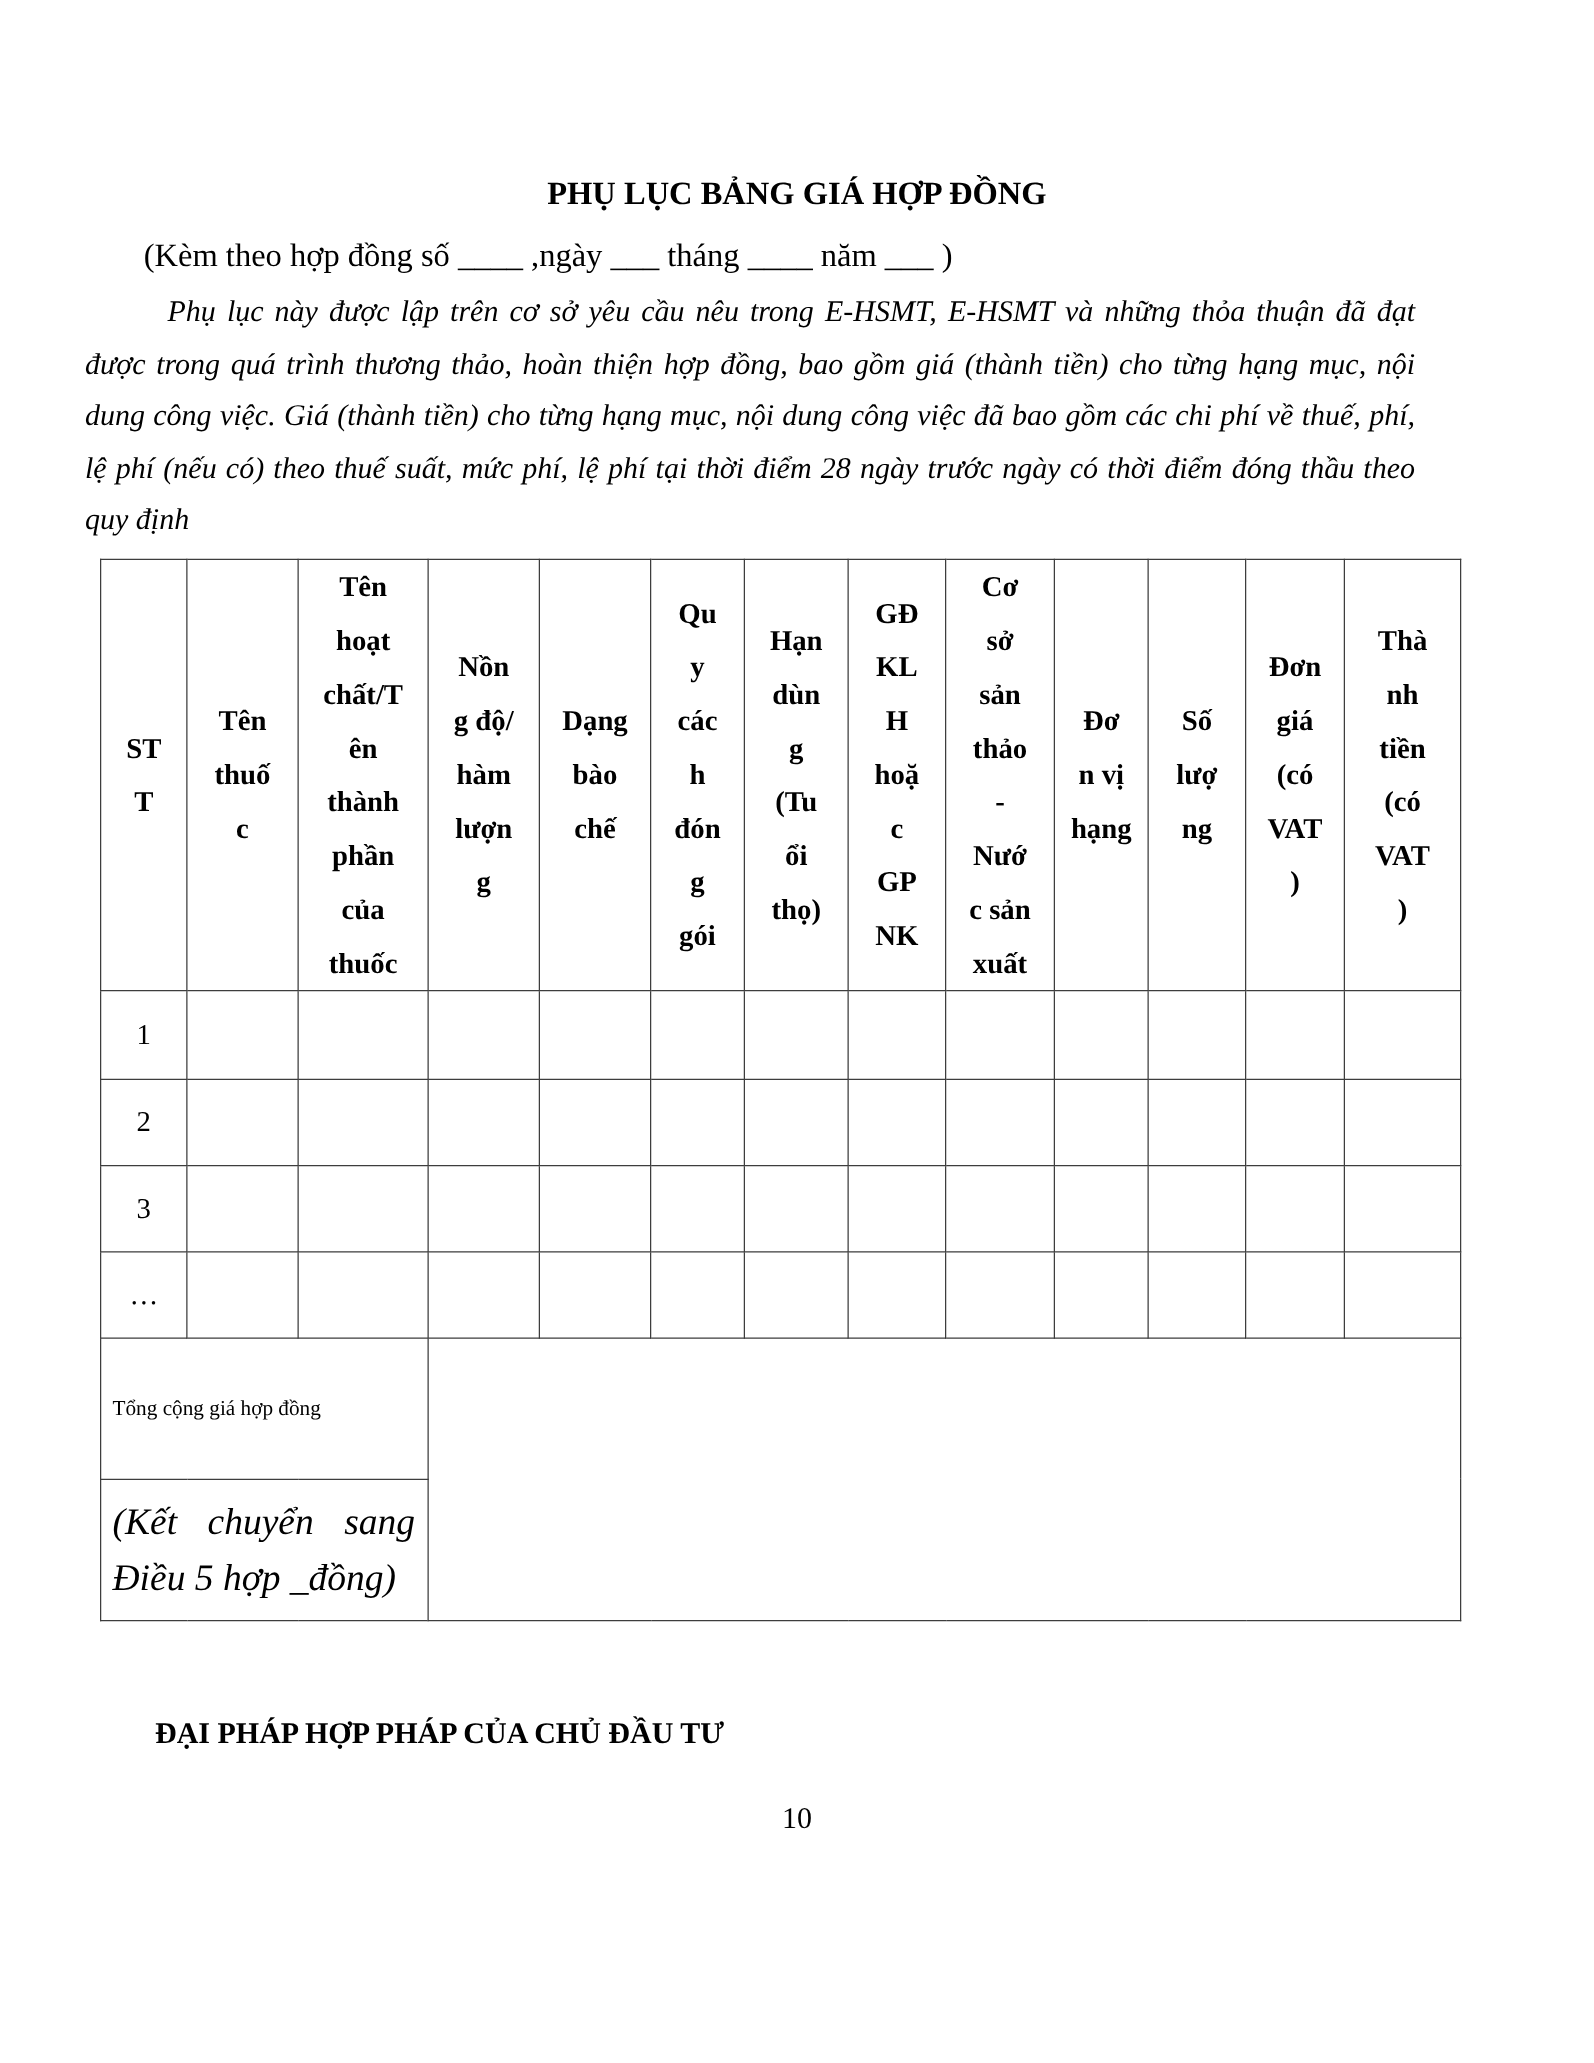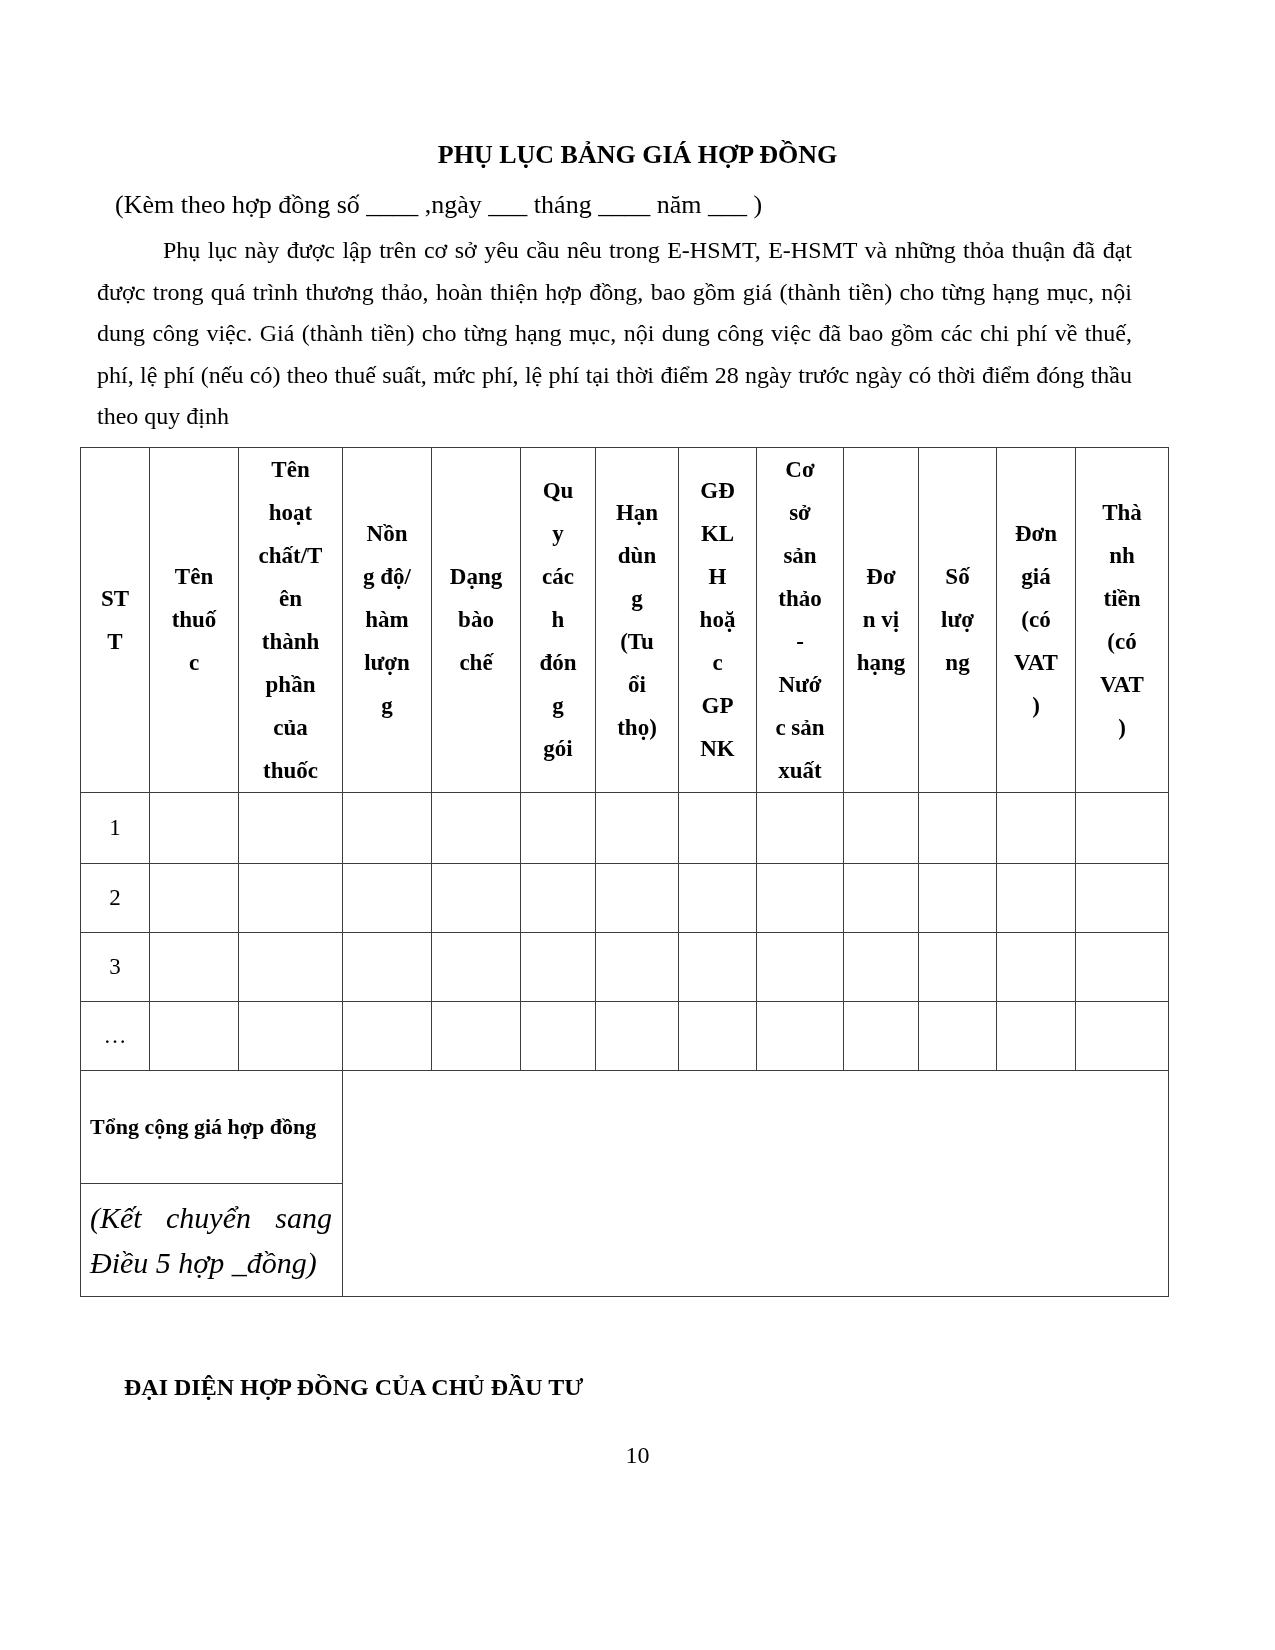--- a/index.html
+++ b/index.html
@@ -19,21 +19,22 @@
     font-weight: bold;
     font-size: 26px;
     line-height: 34px;
   }
   .subtitle {
     margin: 16px 143px 0 115px;
     font-size: 26px;
     line-height: 34px;
   }
   .intro {
-    margin: 8px 143px 0 97px;
+    margin: 8px 143px 0 68px;
+    font-style: italic;
     font-size: 24px;
     line-height: 41.5px;
     text-align: justify;
     text-indent: 66px;
   }
   .table-title {
     margin: 11px 0 0 0;
     text-align: center;
     font-weight: bold;
     font-size: 25px;
@@ -62,22 +63,22 @@
   }
   .price-table tr.body-row td {
     height: 66px;
     font-size: 23px;
     text-align: center;
     vertical-align: middle;
   }
   .price-table tr.body-row.first td { height: 68px; }
   .price-table td.total-label {
     height: 104px;
-    font-weight: bold;
-    font-size: 22px;
+    font-weight: normal;
+    font-size: 17px;
     line-height: 41px;
     text-align: justify;
     vertical-align: middle;
     padding: 4px 10px 4px 9px;
   }
   .price-table td.total-note {
     height: 104px;
     font-style: italic;
     font-size: 30px;
     line-height: 45px;
@@ -265,18 +266,18 @@
           <td class="total-label" colspan="3">Tổng cộng giá hợp đồng</td>
           <td class="total-value" colspan="10" rowspan="2"></td>
         </tr>
         <tr>
           <td class="total-note" colspan="3">(Kết chuyển sang Điều 5 hợp _đồng)</td>
         </tr>
       </tbody>
   </table>
 
   <div class="footer-row">
-    <span>ĐẠI DIỆN HỢP ĐỒNG CỦA CHỦ ĐẦU TƯ</span>
+    <span>ĐẠI PHÁP HỢP PHÁP CỦA CHỦ ĐẦU TƯ</span>
   </div>
 
   <div class="page-number">10</div>
 
 </div>
 
 </body></html>

